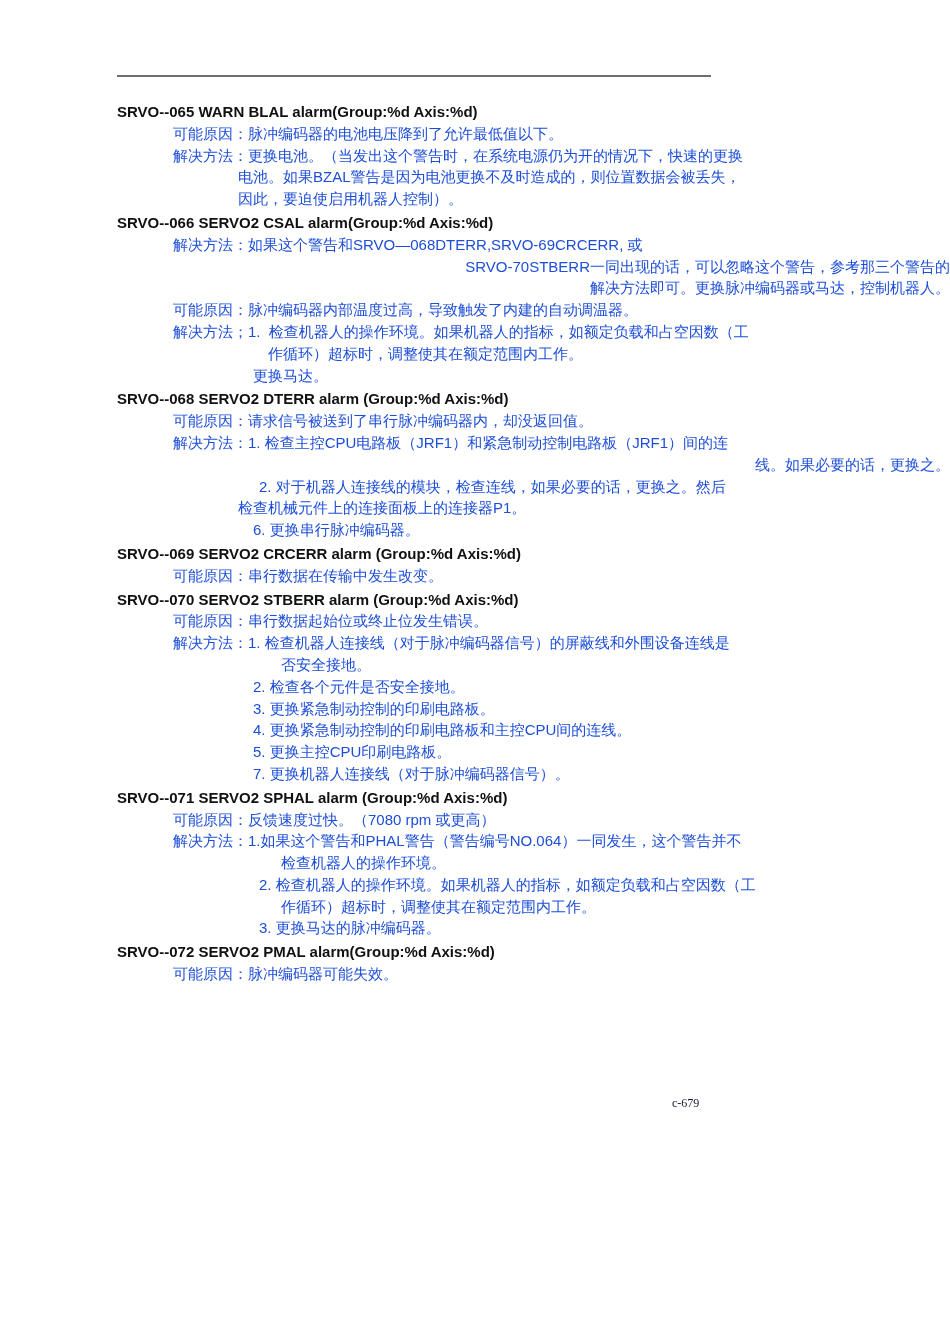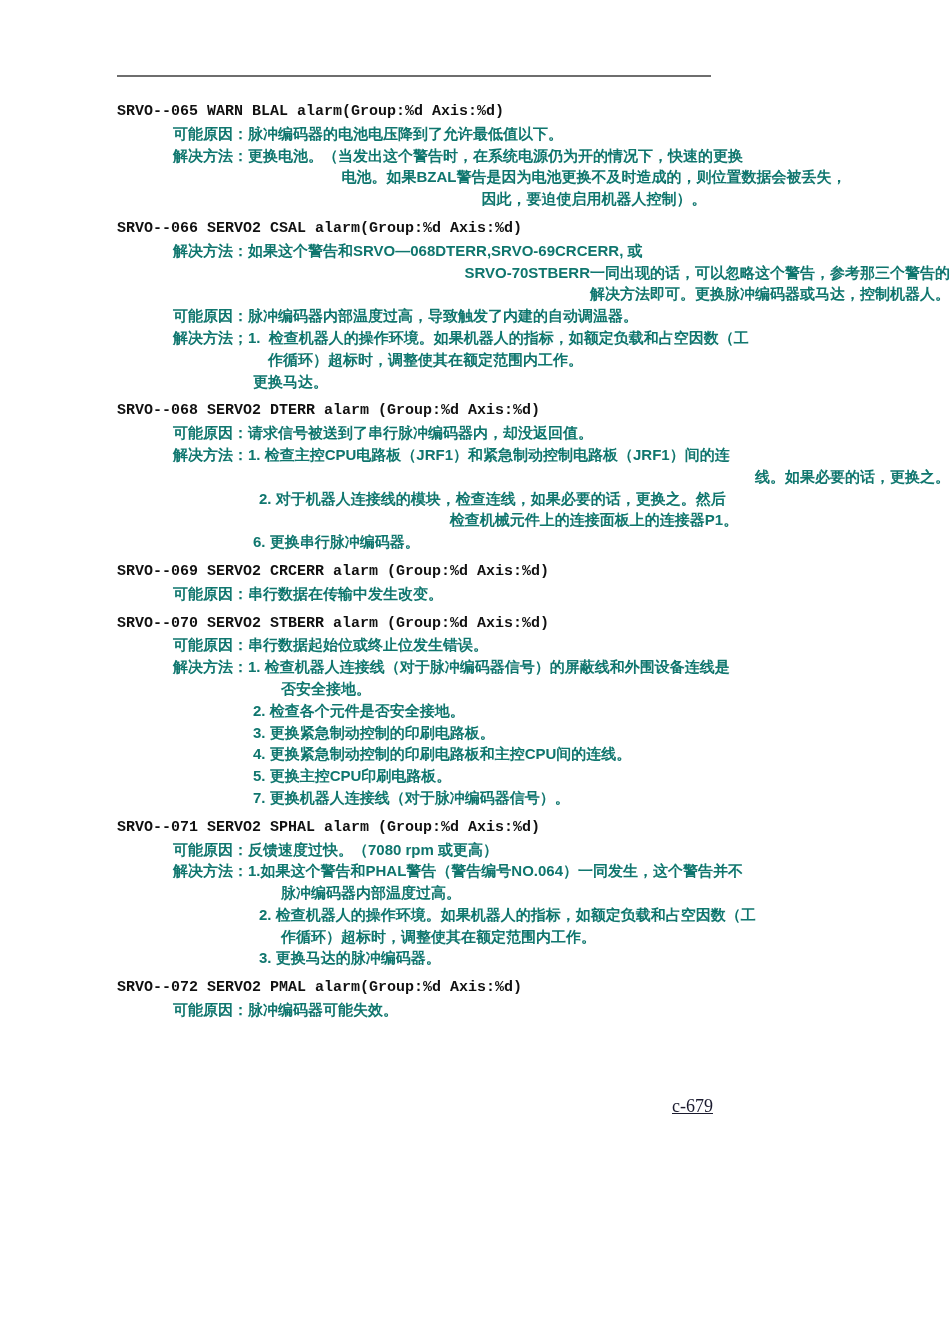--- a/index.html
+++ b/index.html
@@ -28,48 +28,45 @@
     border-top: 2px solid #6e6e6e;
     height: 0;
   }
   .content {
     margin-top: 24px;
   }
   .ln {
     font-size: 15px;
     line-height: 21.8px;
     white-space: pre-wrap;
-    color: #0f766e;
-    font-weight: bold;
+    color: #1d4ed8;
   }
   .h {
     margin-left: 117px;
-    margin-top: 8px;
+    margin-top: 2px;
     font-weight: bold;
     color: #111111;
     font-size: 15px;
     line-height: 21.8px;
     white-space: pre-wrap;
-    font-family: Liberation Mono, monospace;
   }
   .i-label  { margin-left: 173px; }
-  .i-body   { margin-left: 238px; text-align: center; }
+  .i-body   { margin-left: 238px; }
   .i-body2  { margin-left: 246px; text-align: right; }
   .i-num    { margin-left: 253px; }
   .i-num2   { margin-left: 259px; }
   .i-deep   { margin-left: 268px; }
   .i-deep2  { margin-left: 281px; }
   .footer {
     position: absolute;
     left: 672px;
     top: 1096px;
     font-family: "Liberation Serif", "DejaVu Serif", serif;
-    font-size: 18px;
+    font-size: 12px;
     color: #1a1a2e;
-    text-decoration: underline;
   }
 </style>
 </head>
 <body>
 
 <div class="page">
 
   <hr class="rule">
 
   <div class="content">
@@ -120,21 +117,21 @@
       <div class="ln i-num">3. 更换紧急制动控制的印刷电路板。</div>
       <div class="ln i-num">4. 更换紧急制动控制的印刷电路板和主控CPU间的连线。</div>
       <div class="ln i-num">5. 更换主控CPU印刷电路板。</div>
       <div class="ln i-num">7. 更换机器人连接线（对于脉冲编码器信号）。</div>
     </div>
 
     <div>
       <div class="h">SRVO--071 SERVO2 SPHAL alarm (Group:%d Axis:%d)</div>
       <div class="ln i-label">可能原因：反馈速度过快。（7080 rpm 或更高）</div>
       <div class="ln i-label">解决方法：1.如果这个警告和PHAL警告（警告编号NO.064）一同发生，这个警告并不</div>
-      <div class="ln i-deep2">脉冲编码器内部温度过高。</div>
+      <div class="ln i-deep2">检查机器人的操作环境。</div>
       <div class="ln i-num2">2. 检查机器人的操作环境。如果机器人的指标，如额定负载和占空因数（工</div>
       <div class="ln i-deep2">作循环）超标时，调整使其在额定范围内工作。</div>
       <div class="ln i-num2">3. 更换马达的脉冲编码器。</div>
     </div>
 
     <div>
       <div class="h">SRVO--072 SERVO2 PMAL alarm(Group:%d Axis:%d)</div>
       <div class="ln i-label">可能原因：脉冲编码器可能失效。</div>
     </div>
 

